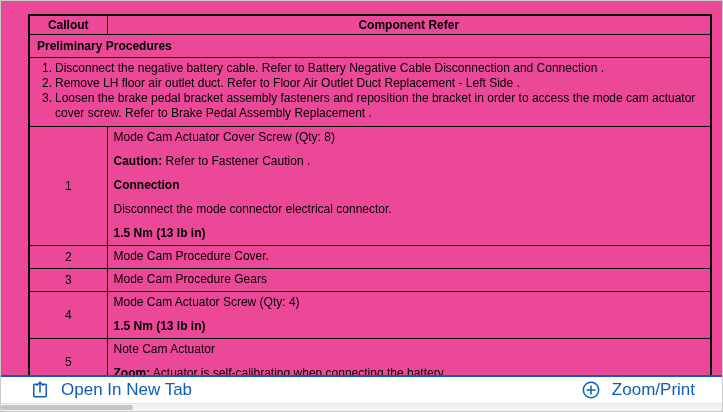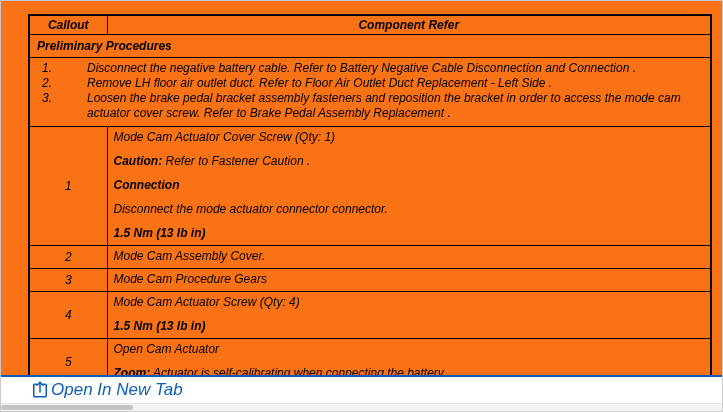--- a/index.html
+++ b/index.html
@@ -7,23 +7,22 @@
   body {
     width: 723px; height: 412px;
     font-family: "Liberation Sans", sans-serif;
     background: #fff;
     color: #000;
   }
   .frame {
     width: 100%; height: 100%;
     border: 1px solid #c9c9c9;
     display: flex; flex-direction: column;
-    background: #f97316;
+    background: #ec4899;
     overflow: hidden;
-    font-style: italic;
   }
   .content {
     flex: 1;
     padding: 13px 12px 0 27px;
     overflow: hidden;
   }
   table.doc-table {
     border-collapse: collapse;
     width: 684px;
     font-size: 12px;
@@ -38,21 +37,21 @@
   }
   .callout-col { width: 78px; }
   .prelim-title {
     font-weight: bold;
     padding: 4px 7px;
     border-radius: 9px;
   }
   .prelim-steps { padding: 3px 8px 5px 8px; }
   .step { display: flex; line-height: 15px; }
   .step .num { flex: none; width: 17px; padding-left: 4px; }
-  .step .txt { flex: 1; padding-right: 6px; margin-left: 32px; }
+  .step .txt { flex: 1; padding-right: 6px; }
   .callout-cell {
     text-align: center;
     vertical-align: middle;
     font-size: 12px;
   }
   .content-cell {
     padding: 3px 6px 5px 6px;
     vertical-align: top;
     line-height: 14px;
   }
@@ -65,21 +64,21 @@
     display: flex;
     align-items: center;
     justify-content: space-between;
     padding: 0 27px 0 29px;
     color: var(--accent, #0d5eb8);
     background: #fff;
   }
   .footer-btn {
     display: flex;
     align-items: center;
-    gap: 1px;
+    gap: 11px;
     font-size: 17px;
     cursor: pointer;
     user-select: none;
   }
   .footer-btn svg { display: block; }
   .hscroll {
     flex: none;
     height: 8px;
     background: #f3f3f3;
     position: relative;
@@ -122,32 +121,32 @@
             <div class="step">
               <span class="num">3.</span>
               <span class="txt">Loosen the brake pedal bracket assembly fasteners and reposition the bracket in order to access the mode cam actuator cover screw. Refer to Brake Pedal Assembly Replacement .</span>
             </div>
           </td>
         </tr>
 
         <tr>
           <td class="callout-cell">1</td>
           <td class="content-cell">
-            <div class="cell-line"><span class="b"></span><span>Mode Cam Actuator Cover Screw (Qty: 1)</span></div>
+            <div class="cell-line"><span class="b"></span><span>Mode Cam Actuator Cover Screw (Qty: 8)</span></div>
             <div class="cell-line"><span class="b">Caution:</span><span> Refer to Fastener Caution .</span></div>
             <div class="cell-line"><span class="b">Connection</span><span></span></div>
-            <div class="cell-line"><span class="b"></span><span>Disconnect the mode actuator connector connector.</span></div>
+            <div class="cell-line"><span class="b"></span><span>Disconnect the mode connector electrical connector.</span></div>
             <div class="cell-line"><span class="b">1.5 Nm (13 lb in)</span><span></span></div>
           </td>
         </tr>
 
         <tr>
           <td class="callout-cell">2</td>
           <td class="content-cell">
-            <div class="cell-line"><span class="b"></span><span>Mode Cam Assembly Cover.</span></div>
+            <div class="cell-line"><span class="b"></span><span>Mode Cam Procedure Cover.</span></div>
           </td>
         </tr>
 
         <tr>
           <td class="callout-cell">3</td>
           <td class="content-cell">
             <div class="cell-line"><span class="b"></span><span>Mode Cam Procedure Gears</span></div>
           </td>
         </tr>
 
@@ -155,37 +154,46 @@
           <td class="callout-cell">4</td>
           <td class="content-cell">
             <div class="cell-line"><span class="b"></span><span>Mode Cam Actuator Screw (Qty: 4)</span></div>
             <div class="cell-line"><span class="b">1.5 Nm (13 lb in)</span><span></span></div>
           </td>
         </tr>
 
         <tr>
           <td class="callout-cell">5</td>
           <td class="content-cell">
-            <div class="cell-line"><span class="b"></span><span>Open Cam Actuator</span></div>
+            <div class="cell-line"><span class="b"></span><span>Note Cam Actuator</span></div>
             <div class="cell-line"><span class="b">Zoom:</span><span> Actuator is self-calibrating when connecting the battery.</span></div>
           </td>
         </tr>
       </tbody>
     </table>
   </div>
 
   <div class="footer">
     <div class="footer-btn">
       <span>
         <svg width="20" height="20" viewBox="0 0 24 24" fill="none" stroke="currentColor" stroke-width="1.8" stroke-linecap="round" stroke-linejoin="round">
           <path d="M8 5 H5.5 a1 1 0 0 0 -1 1 V19 a1 1 0 0 0 1 1 H18.5 a1 1 0 0 0 1 -1 V6 a1 1 0 0 0 -1 -1 H16"></path>
           <path d="M12 14.5 V2.8"></path>
           <path d="M8.5 6.2 L12 2.7 L15.5 6.2"></path>
         </svg>
       </span>
       <span>Open In New Tab</span>
     </div>
+    <div class="footer-btn">
+      <span>
+        <svg width="20" height="20" viewBox="0 0 24 24" fill="none" stroke="currentColor" stroke-width="1.8" stroke-linecap="round">
+          <circle cx="12" cy="12" r="9.2"></circle>
+          <path d="M12 7.2 V16.8 M7.2 12 H16.8"></path>
+        </svg>
+      </span>
+      <span>Zoom/Print</span>
+    </div>
   </div>
 
   <div class="hscroll">
     <div class="thumb"></div>
   </div>
 </div>
 
 </body></html>

